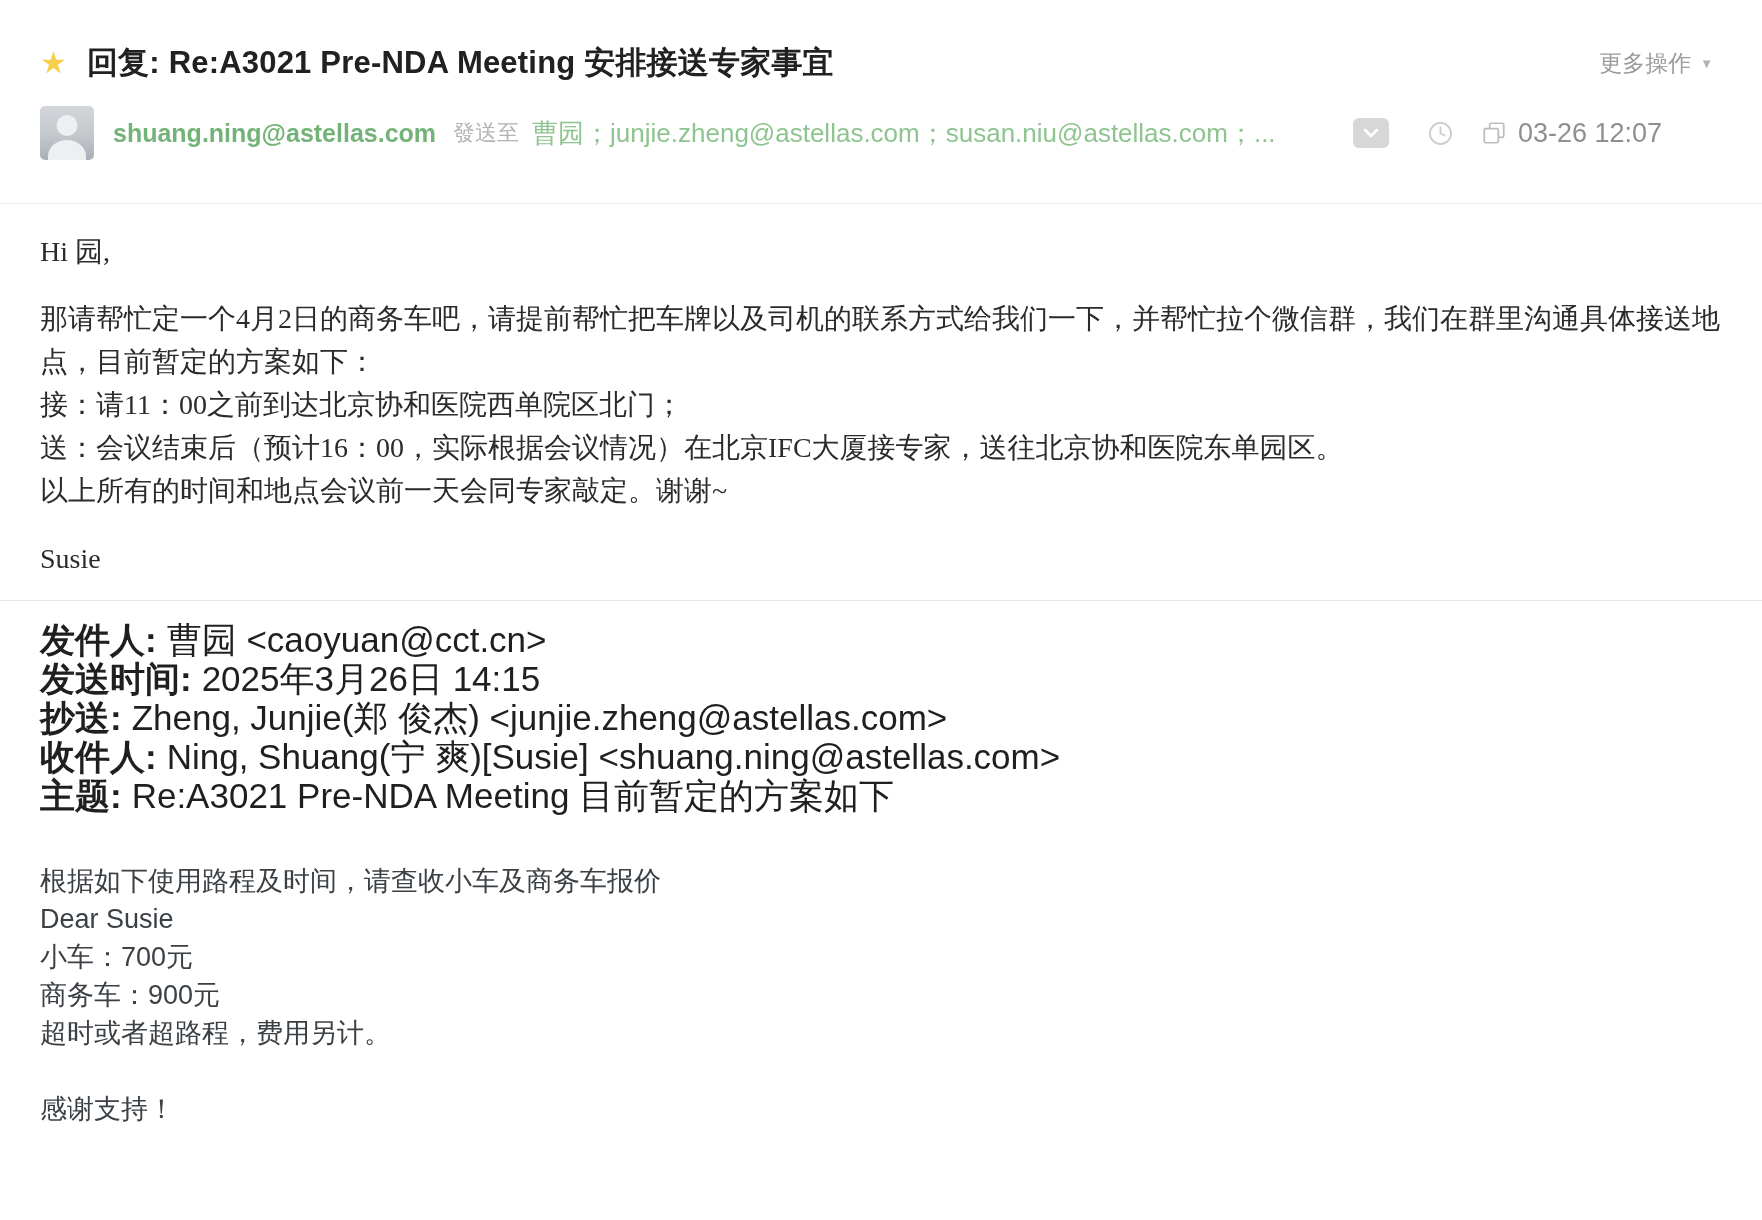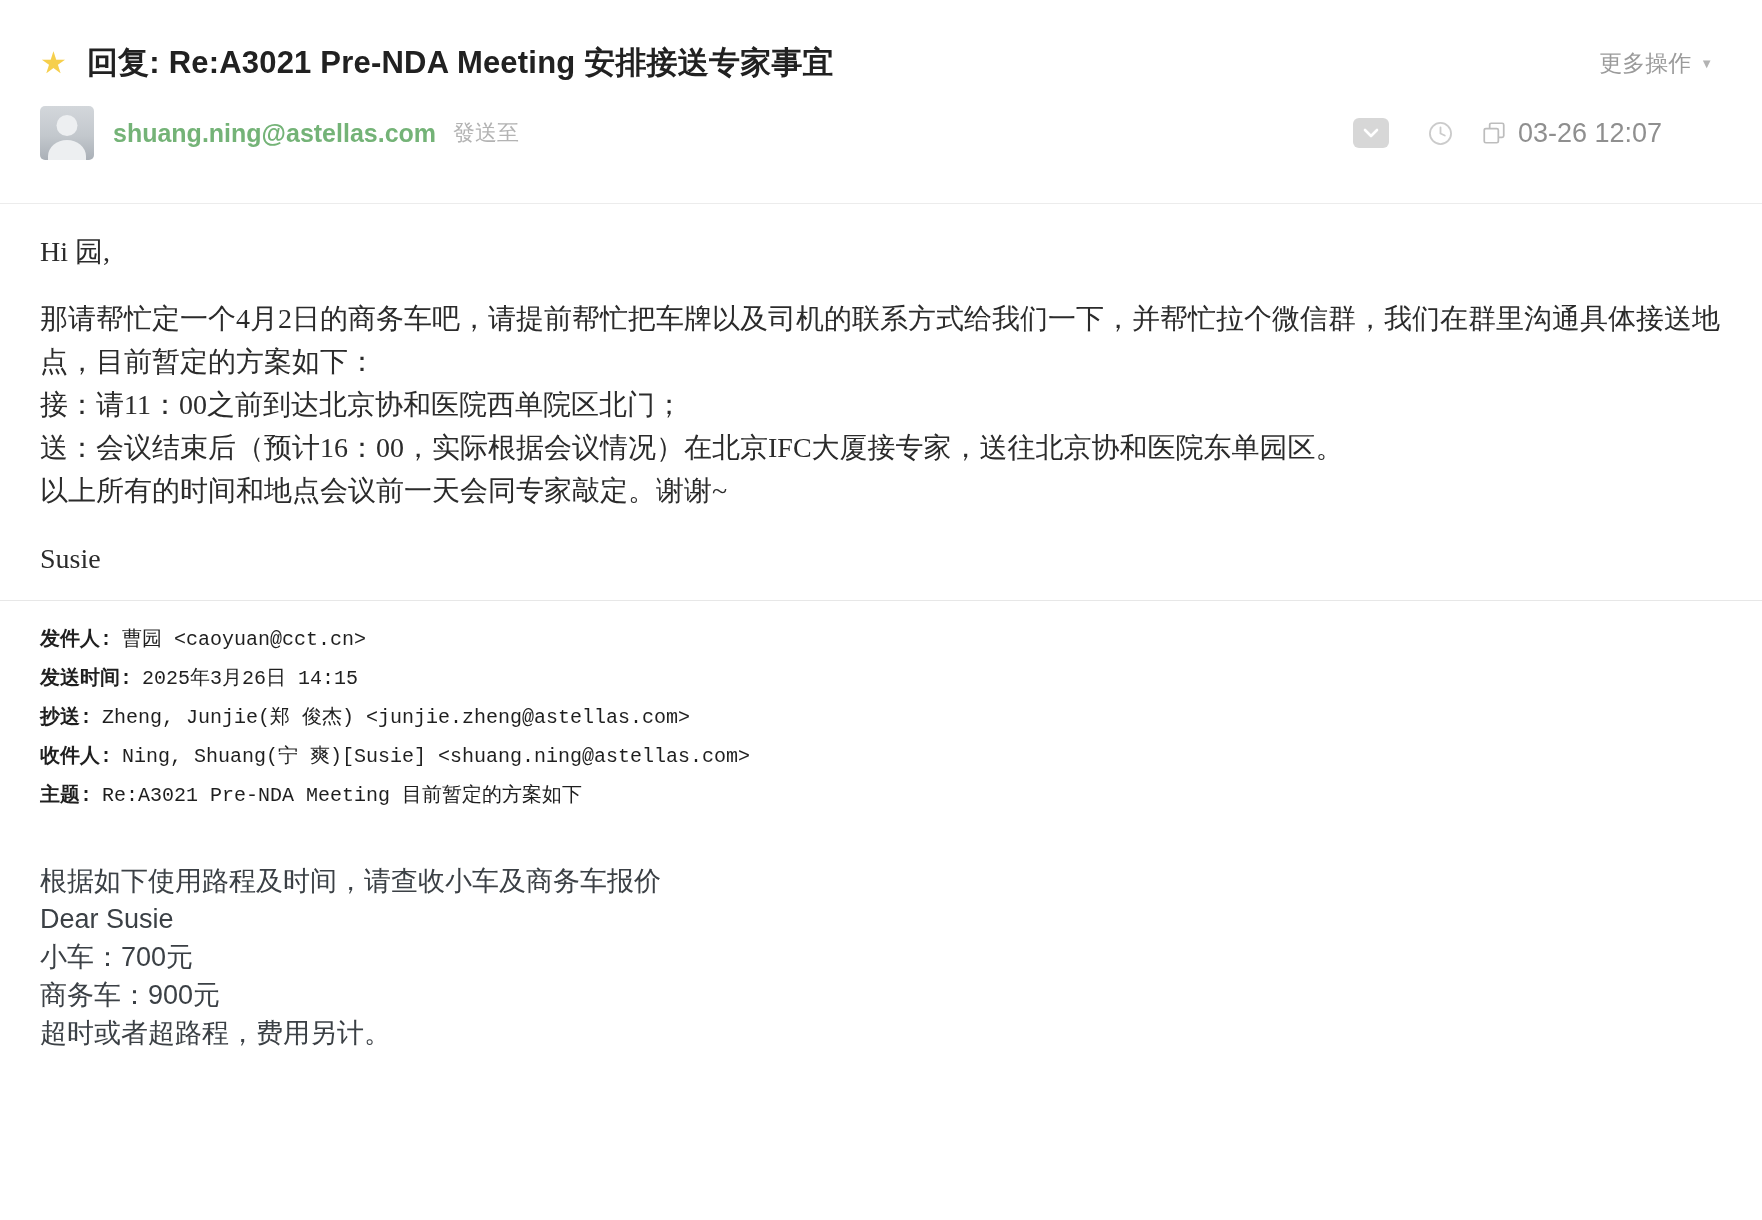--- a/index.html
+++ b/index.html
@@ -38,22 +38,22 @@
   .hr1{top:203px;}
   .hr2{top:600px;background:#e7e7e7;}
 
   
   .reply-body{position:absolute;left:40px;right:40px;top:230px;color:#2b2b2b;font-size:28px;line-height:43px;
               font-family:"Liberation Serif","DejaVu Serif",serif;}
   .reply-body .para{margin-top:24px;}
   .reply-body .signature{margin-top:25px;}
 
   
-  .quoted-headers{position:absolute;left:40px;right:40px;top:620px;color:#1f1f1f;font-size:20px;line-height:39px;
-                  font-family:Liberation Mono, monospace;}
+  .quoted-headers{position:absolute;left:40px;right:40px;top:620px;color:#1f1f1f;font-size:35px;line-height:39px;
+                  font-family:Liberation Sans, sans-serif;}
   .qh-label{font-weight:bold;margin-right:10px;}
 
   
   .quoted-body{position:absolute;left:40px;right:40px;top:862px;color:#3b4045;font-size:27px;line-height:38px;
                font-family:"Liberation Sans","DejaVu Sans",sans-serif;}
   .qspacer{height:38px;}
 </style>
 </head>
 <body>
 
@@ -68,20 +68,21 @@
     </div>
   </div>
 
   <div class="sender-row">
     <div class="avatar">
       <div class="head"></div>
       <div class="torso"></div>
     </div>
     <span class="from-email">shuang.ning@astellas.com</span>
     <span class="sent-to">發送至</span>
+    <span class="recipients">曹园；junjie.zheng@astellas.com；susan.niu@astellas.com；...</span>
     <div class="hdr-right">
       <div class="chev-btn">
         <svg width="16" height="10" viewBox="0 0 16 10">
           <polyline points="2,2 8,8 14,2" fill="none" stroke="#ffffff" stroke-width="2.6" stroke-linecap="round" stroke-linejoin="round"></polyline>
         </svg>
       </div>
       <span class="icon-btn clock-wrap">
         <svg width="27" height="27" viewBox="0 0 24 24" fill="none" stroke="#cbcbcb" stroke-width="1.6" stroke-linecap="round">
           <circle cx="12" cy="12" r="9.4"></circle>
           <path d="M12 6.6 V12 L15.8 13.8"></path>
@@ -128,15 +129,16 @@
     </div>
   </div>
 
   <div class="quoted-body">
     <div>根据如下使用路程及时间，请查收小车及商务车报价</div>
     <div>Dear Susie</div>
     <div>小车：700元</div>
     <div>商务车：900元</div>
     <div>超时或者超路程，费用另计。</div>
     <div class="qspacer"></div>
+    <div>感谢支持！</div>
   </div>
 
 </div>
 
 </body></html>

